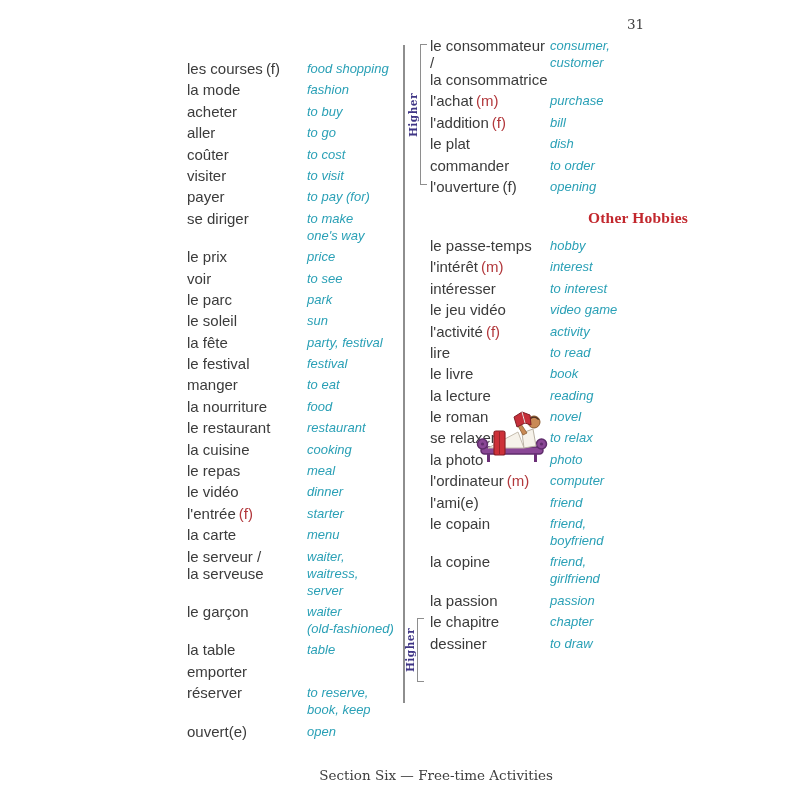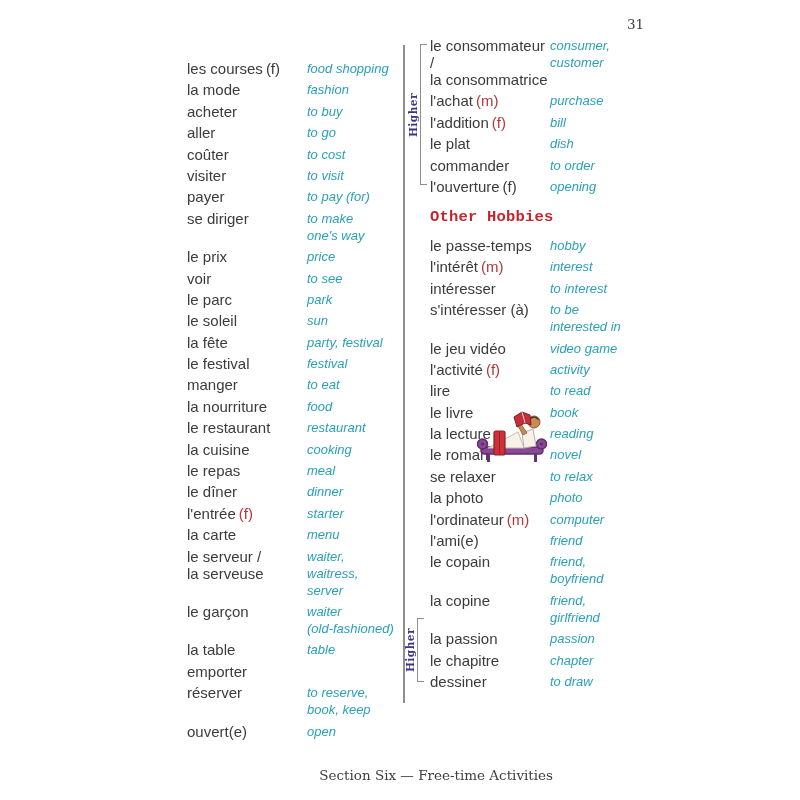--- a/index.html
+++ b/index.html
@@ -44,24 +44,24 @@
     font-size:15px;line-height:17px;
     color:var(--french);white-space:pre-line;
   }
   .vrow .fr .marker{margin-left:3px;}
   .vrow .fr .marker.red{color:var(--marker-red);}
   .vrow .en{
     font-size:13px;line-height:17px;
     font-style:italic;color:var(--english);white-space:pre-line;
   }
   .section-heading{
-    font-family:Liberation Mono, monospace;
+    font-family:Liberation Serif, serif;
     font-weight:bold;font-size:15.5px;line-height:19px;
     color:var(--heading-red);
-    margin:13px 0 10px 0;letter-spacing:.2px;
+    margin:13px 0 10px 0;letter-spacing:.2px;text-align:right;
   }
   .bracket{
     position:absolute;width:7px;
     border-left:1.5px solid var(--rule-gray);
     border-top:1.5px solid var(--rule-gray);
     border-bottom:1.5px solid var(--rule-gray);
   }
   .bracket-top{left:420px;top:44px;height:141px;}
   .bracket-bottom{left:417px;top:618px;height:64px;}
   .higher-label{
@@ -176,21 +176,21 @@
     <div class="fr"><span class="fr-text">la cuisine</span></div>
     <div class="en">cooking</div>
   </div>
 
   <div class="vrow">
     <div class="fr"><span class="fr-text">le repas</span></div>
     <div class="en">meal</div>
   </div>
 
   <div class="vrow">
-    <div class="fr"><span class="fr-text">le dîner</span></div>
+    <div class="fr"><span class="fr-text">le vidéo</span></div>
     <div class="en">dinner</div>
   </div>
 
   <div class="vrow">
     <div class="fr"><span class="fr-text">l'entrée</span><span class="marker red">(f)</span></div>
     <div class="en">starter</div>
   </div>
 
   <div class="vrow">
     <div class="fr"><span class="fr-text">la carte</span></div>
@@ -279,25 +279,20 @@
   <div class="vrow">
     <div class="fr"><span class="fr-text">l'intérêt</span><span class="marker red">(m)</span></div>
     <div class="en">interest</div>
   </div>
 
   <div class="vrow">
     <div class="fr"><span class="fr-text">intéresser</span></div>
     <div class="en">to interest</div>
   </div>
 
-  <div class="vrow">
-    <div class="fr"><span class="fr-text">s'intéresser (à)</span></div>
-    <div class="en">to be
-interested in</div>
-  </div>
 
   <div class="vrow">
     <div class="fr"><span class="fr-text">le jeu vidéo</span></div>
     <div class="en">video game</div>
   </div>
 
   <div class="vrow">
     <div class="fr"><span class="fr-text">l'activité</span><span class="marker red">(f)</span></div>
     <div class="en">activity</div>
   </div>

